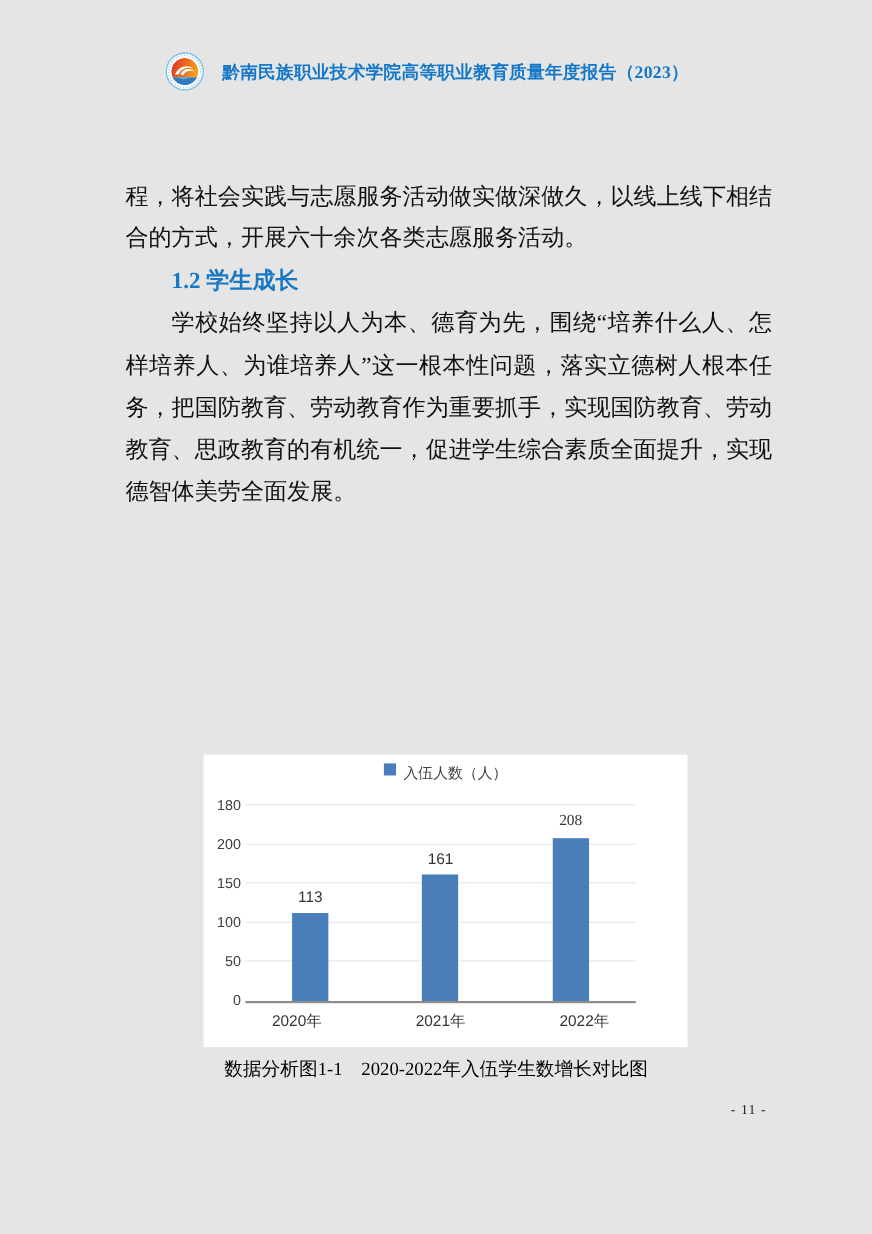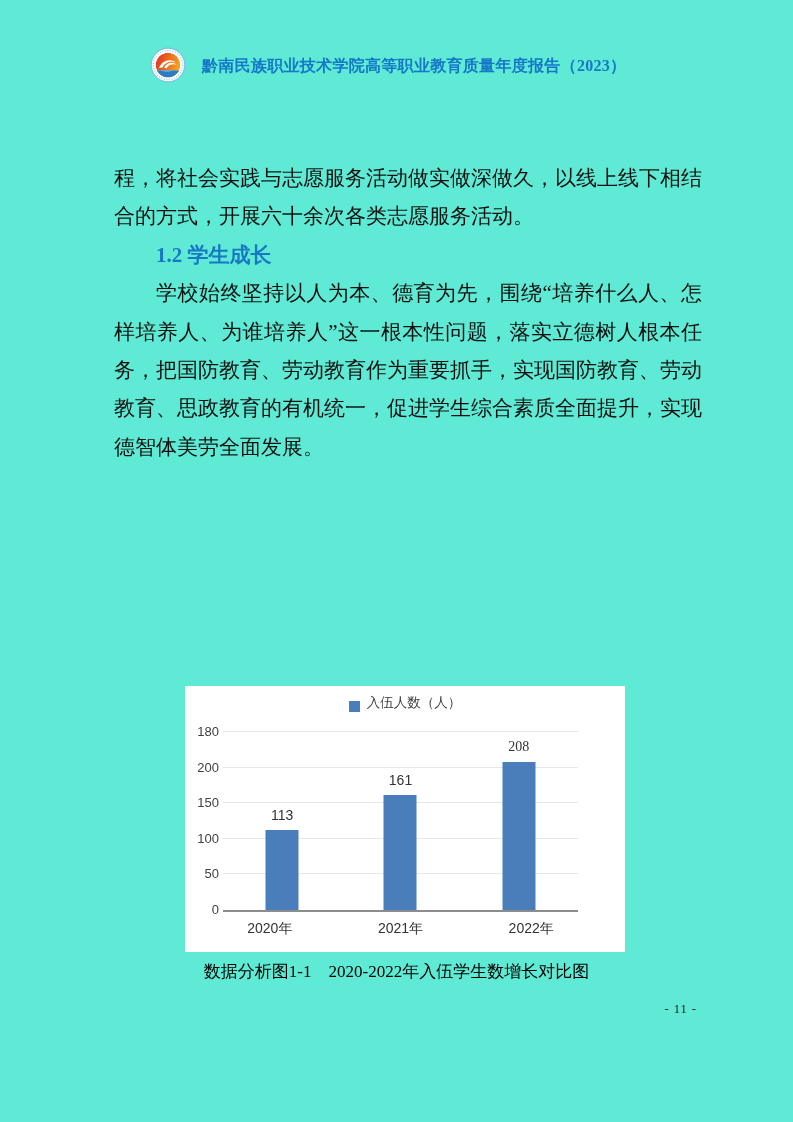--- a/index.html
+++ b/index.html
@@ -1,19 +1,19 @@
 <!DOCTYPE html>
 <html><head>
 <meta charset="utf-8">
 <style>
   * { margin:0; padding:0; box-sizing:border-box; }
   html, body { background:#888; }
   .page {
     position:relative; width:793px; height:1122px; margin:0 auto;
-    background:#5eead4; overflow:hidden;
+    background:#e5e5e5; overflow:hidden;
     font-family:"Liberation Serif","DejaVu Serif",serif;
     color:#111;
   }
   
   .logo { position:absolute; left:150px; top:47px; width:36px; height:36px; }
   .header-title {
     position:absolute; left:202px; top:56px;
     font-size:16px; font-weight:bold; color:#1577C8; letter-spacing:0.3px;
     white-space:nowrap;
   }
@@ -30,21 +30,21 @@
     font-size:21px; line-height:38.4px; font-weight:bold;
     color:#1878C4; text-indent:2em;
   }
   
   .chart {
     position:absolute; left:185px; top:686px; width:440px; height:266px;
     font-family:"Liberation Sans","DejaVu Sans",sans-serif; background:#fff;
   }
   .legend {
     position:absolute; top:8px; left:0; width:100%;
-    display:flex; justify-content:center; align-items:flex-end; gap:7px;
+    display:flex; justify-content:center; align-items:flex-start; gap:7px;
   }
   .legend-swatch { width:11px; height:11px; background:#4A7EBB; display:inline-block; }
   .legend-label { font-size:13.5px; color:#404040; }
   .plot {
     position:absolute; left:38px; top:46px; width:355px; height:180px;
     border-bottom:2px solid #8C8C8C; display:flex;
   }
   .gridline { position:absolute; left:0; width:100%; height:0; border-top:1px solid #E7E7E7; }
   .slot { position:relative; flex:1 1 0; height:100%; }
   .bar {

